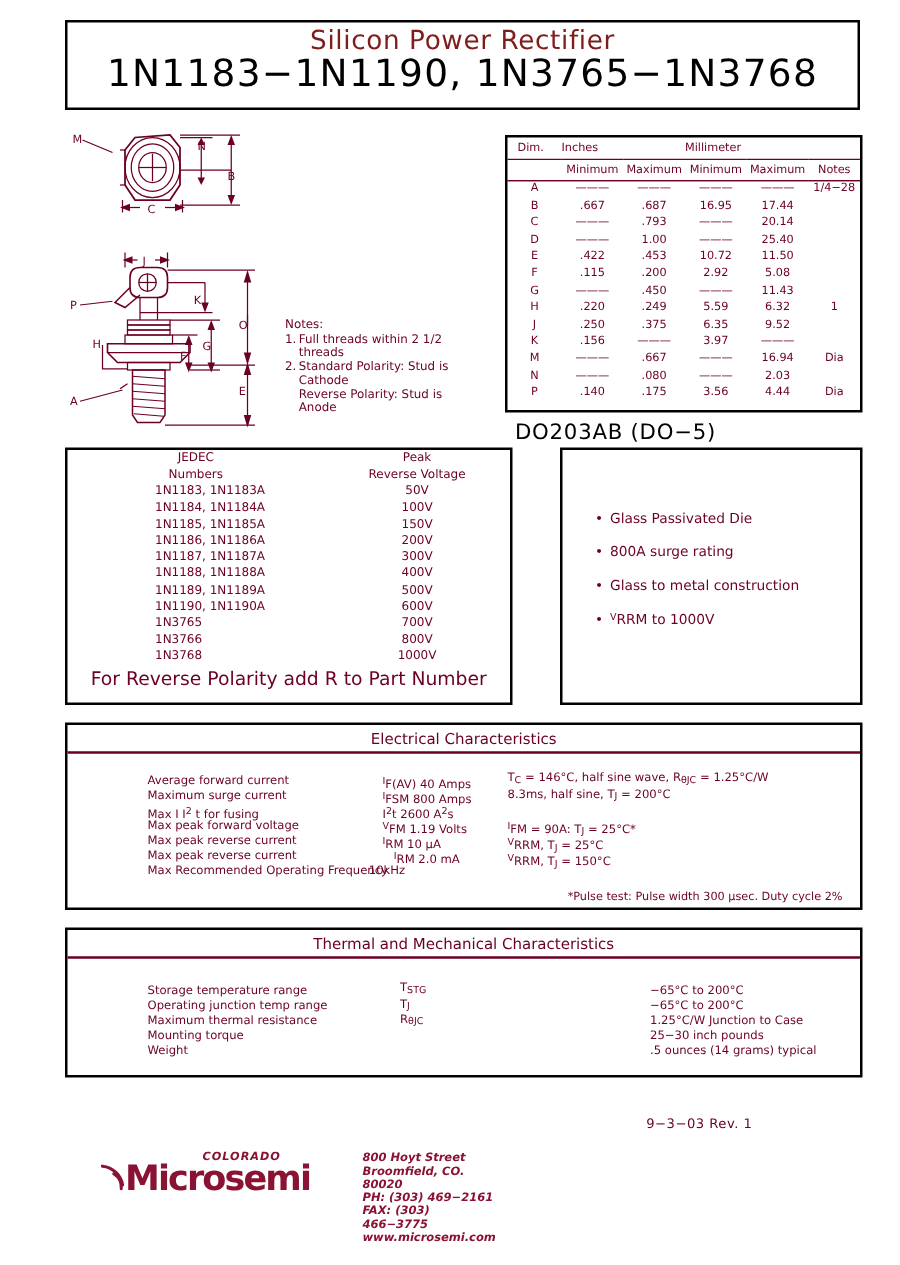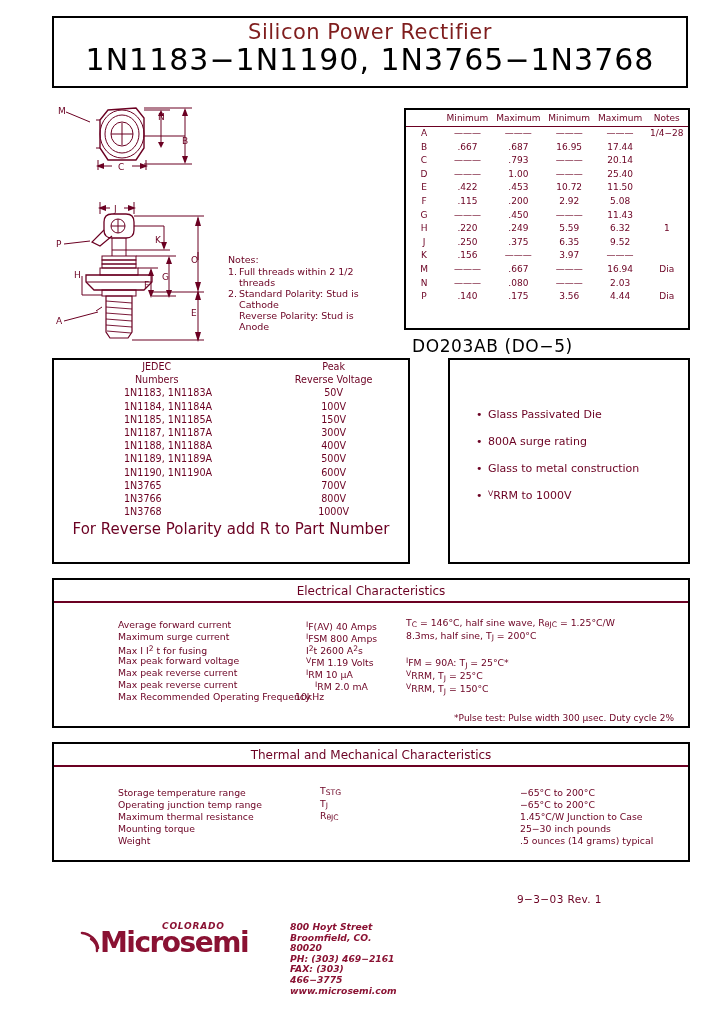--- a/index.html
+++ b/index.html
@@ -274,20 +274,28 @@
       <span>Cathode</span><br>
       <span>Reverse Polarity: Stud is</span><br>
       <span>Anode</span>
     </span>
   </div>
 </div>
 
 <div id="dim-table">
   <table>
     <tbody>
+        <tr class="dimhdr1">
+      <td class="c-dim" style="padding-left:8px;text-align:left;">Dim.</td>
+      <td class="c-v" style="text-align:left;">Inches</td>
+      <td class="c-v"></td>
+      <td class="c-v" style="text-align:left;">Millimeter</td>
+      <td class="c-v"></td>
+      <td class="c-n"></td>
+    </tr>
     <tr class="dimhdr2">
       <td class="c-dim"></td>
       <td class="c-v">Minimum</td>
       <td class="c-v">Maximum</td>
       <td class="c-v">Minimum</td>
       <td class="c-v">Maximum</td>
       <td class="c-n">Notes</td>
     </tr>
     </tbody>
       <tbody id="dim-rows">
@@ -420,20 +428,24 @@
         </tr>
         <tr>
           <td class="jnum">1N1184, 1N1184A</td>
           <td class="jvolt">100V</td>
         </tr>
         <tr>
           <td class="jnum">1N1185, 1N1185A</td>
           <td class="jvolt">150V</td>
         </tr>
         <tr>
+          <td class="jnum">1N1186, 1N1186A</td>
+          <td class="jvolt">200V</td>
+        </tr>
+        <tr>
           <td class="jnum">1N1187, 1N1187A</td>
           <td class="jvolt">300V</td>
         </tr>
         <tr>
           <td class="jnum">1N1188, 1N1188A</td>
           <td class="jvolt">400V</td>
         </tr>
         <tr>
           <td class="jnum">1N1189, 1N1189A</td>
           <td class="jvolt">500V</td>
@@ -506,21 +518,21 @@
     <span class="lbl" style="left:64px;top:44px;">Maximum thermal resistance</span>
     <span class="lbl" style="left:64px;top:56px;">Mounting torque</span>
     <span class="lbl" style="left:64px;top:68px;">Weight</span>
 
     <span class="sym" style="left:266px;top:18px;"><span>T</span><sub>STG</sub></span>
     <span class="sym" style="left:266px;top:31px;"><span>T</span><sub>J</sub></span>
     <span class="sym" style="left:266px;top:43px;"><span>R</span><sub>θJC</sub></span>
 
     <span class="cond" style="left:466px;top:20px;">−65°C to 200°C</span>
     <span class="cond" style="left:466px;top:32px;">−65°C to 200°C</span>
-    <span class="cond" style="left:466px;top:44px;">1.45°C/W Junction to Case</span>
+    <span class="cond" style="left:466px;top:44px;">1.25°C/W Junction to Case</span>
     <span class="cond" style="left:466px;top:56px;">25−30 inch pounds</span>
     <span class="cond" style="left:466px;top:68px;">.5 ounces (14 grams) typical</span>
   </div>
 </div>
 
 <div id="revision">9−3−03   Rev. 1</div>
 
 <div id="logo-wrap">
   <div id="logo-mark">
     <svg width="44" height="44" viewBox="0 0 44 44" xmlns="http://www.w3.org/2000/svg">

